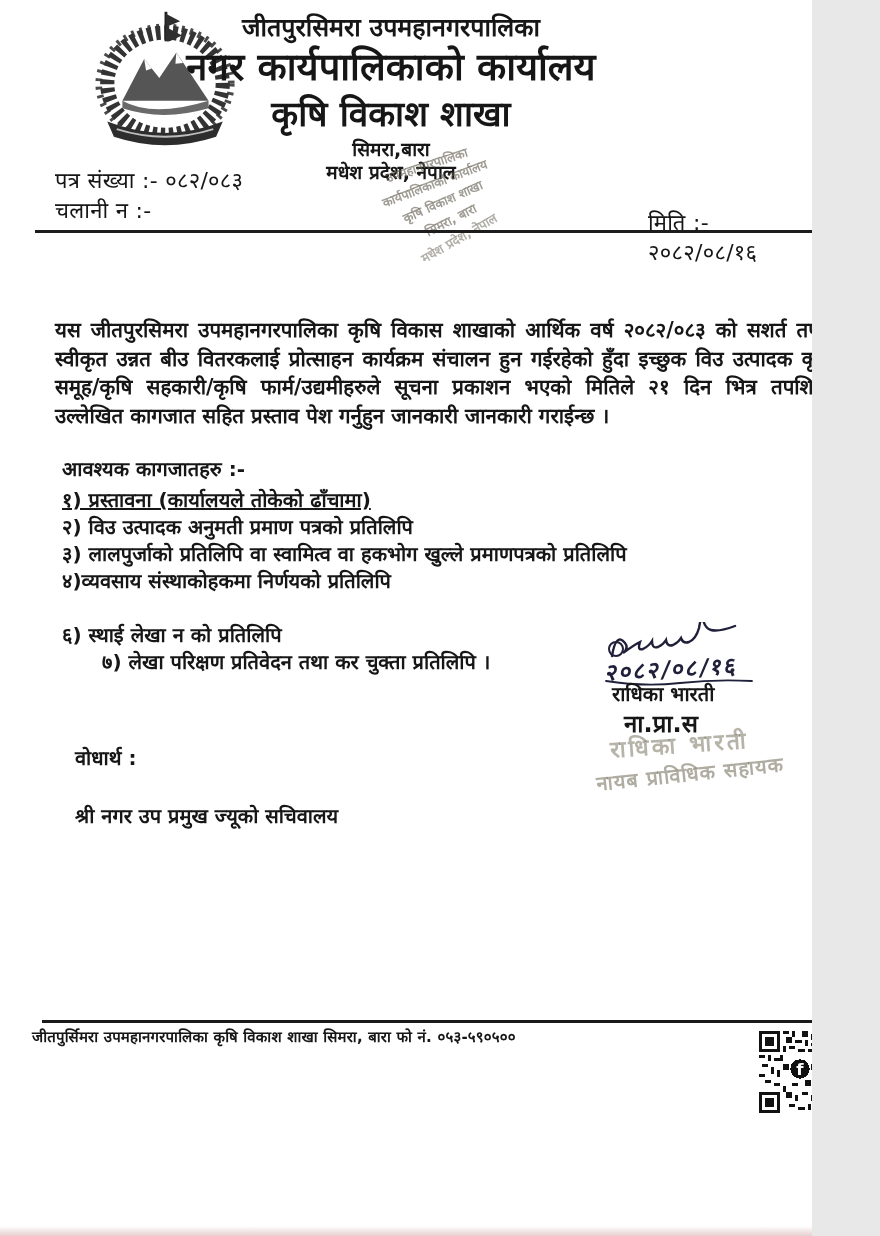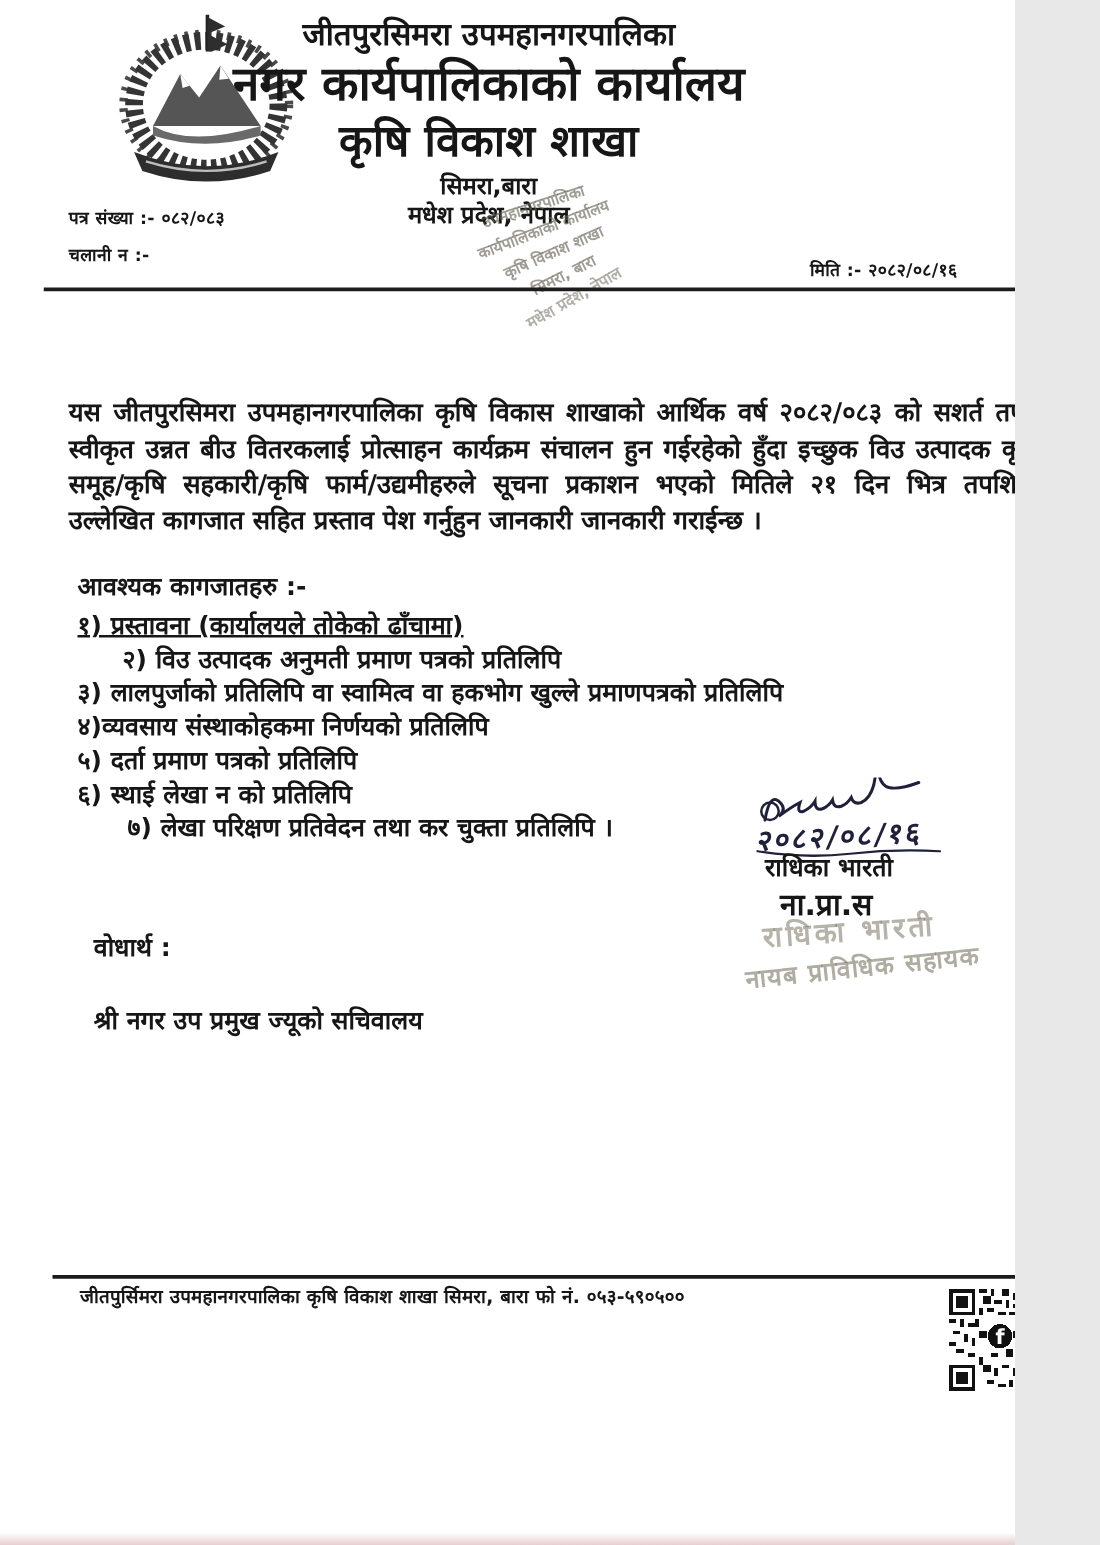--- a/index.html
+++ b/index.html
@@ -30,21 +30,21 @@
   }
   
   .emblem{position:absolute;left:84px;top:8px;width:162px;height:142px;}
   .head-text{position:absolute;left:0;right:30px;top:14px;text-align:center;line-height:1.15;}
   .org{font-size:25px;font-weight:700;}
   .office{font-size:38px;font-weight:700;margin-top:3px;}
   .branch{font-size:35px;font-weight:700;margin-top:5px;}
   .addr1{font-size:19px;font-weight:600;margin-top:4px;}
   .addr2{font-size:19px;font-weight:600;margin-top:1px;}
   
-  .meta{position:absolute;font-size:14px;font-weight:700;letter-spacing:.3px;}
+  .meta{position:absolute;font-size:22px;font-weight:400;letter-spacing:.3px;}
   .m-patra{left:55px;top:164px;}
   .m-chalani{left:55px;top:194px;}
   .m-miti{left:648px;top:186px;margin-top:20px;}
   
   .hstamp{
     position:absolute;left:338px;top:152px;width:210px;
     transform:rotate(-24deg);
     text-align:center;color:rgba(100,96,82,.62);
     font-size:12.5px;font-weight:600;line-height:1.6;
     z-index:1;
@@ -62,21 +62,21 @@
     text-align:center;font-size:21px;font-weight:700;z-index:2;
   }
   .body-par{
     position:absolute;left:55px;top:316px;width:790px;
     font-size:20.5px;font-weight:600;line-height:28.5px;
     text-align:justify;
   }
   
   .doc-head{position:absolute;left:62px;top:455px;font-size:20px;font-weight:700;}
   .doc-item{position:absolute;left:62px;font-size:20px;font-weight:600;white-space:nowrap;}
-  .di0{top:486px;text-decoration:underline;}.di1{top:513px;margin-left:36px;}.di2{top:540px;}.di3{top:567px;}
+  .di0{top:486px;text-decoration:underline;}.di1{top:513px;}.di2{top:540px;}.di3{top:567px;}
   .di4{top:594px;}.di5{top:621px;}.di6{top:648px;margin-left:40px;}
   
   .sig-svg{position:absolute;left:602px;top:622px;width:140px;height:44px;}
   .sig-date{
     position:absolute;left:606px;top:652px;
     font-size:23px;font-weight:600;color:#20203a;
     transform:rotate(-3deg) skewX(-10deg);letter-spacing:2px;
   }
   .sig-underline{position:absolute;left:604px;top:676px;width:150px;height:10px;}
   .sig-name{position:absolute;left:612px;top:680px;font-size:20px;font-weight:700;}
@@ -87,21 +87,21 @@
   }
   .nstamp2{
     position:absolute;left:596px;top:760px;font-size:20px;font-weight:700;
     color:rgba(122,116,98,.6);transform:rotate(-6deg);letter-spacing:1px;white-space:nowrap;
   }
   
   .cc-head{position:absolute;left:75px;top:744px;font-size:20px;font-weight:700;}
   .cc0{position:absolute;left:75px;top:775px;font-size:20px;font-weight:600;}
   .cc1{position:absolute;left:75px;top:802px;font-size:20px;font-weight:600;}
   
-  .foot-text{position:absolute;left:64px;top:1026px;font-size:15px;font-weight:700;letter-spacing:.2px;}
+  .foot-text{position:absolute;left:32px;top:1026px;font-size:15px;font-weight:700;letter-spacing:.2px;}
   .qr{position:absolute;left:756px;top:1028px;width:88px;height:88px;}
 </style>
 </head>
 <body>
 
 <div class="page">
 
   <div class="corner-shade"></div>
   <div class="edge-strip"></div>
   <div class="bottom-smudge"></div>
@@ -152,21 +152,20 @@
   <div class="rule-top"></div>
 
 
   <div class="body-par">यस जीतपुरसिमरा उपमहानगरपालिका कृषि विकास शाखाको आर्थिक वर्ष २०८२/०८३ को सशर्त तर्फको स्वीकृत उन्नत बीउ वितरकलाई प्रोत्साहन कार्यक्रम संचालन हुन गईरहेको हुँदा इच्छुक विउ उत्पादक कृषक समूह/कृषि सहकारी/कृषि फार्म/उद्यमीहरुले सूचना प्रकाशन भएको मितिले २१ दिन भित्र तपशिलमा उल्लेखित कागजात सहित प्रस्ताव पेश गर्नुहुन जानकारी जानकारी गराईन्छ ।</div>
 
   <div class="doc-head">आवश्यक कागजातहरु :-</div>
   <div class="doc-item di0">१) प्रस्तावना (कार्यालयले तोकेको ढाँचामा)</div>
   <div class="doc-item di1">२) विउ उत्पादक अनुमती प्रमाण पत्रको प्रतिलिपि</div>
   <div class="doc-item di2">३) लालपुर्जाको प्रतिलिपि वा स्वामित्व वा हकभोग खुल्ले प्रमाणपत्रको प्रतिलिपि</div>
   <div class="doc-item di3">४)व्यवसाय संस्थाकोहकमा निर्णयको प्रतिलिपि</div>
-  <div class="doc-item di4">५) दर्ता प्रमाण पत्रको प्रतिलिपि</div>
   <div class="doc-item di5">६) स्थाई लेखा न को प्रतिलिपि</div>
   <div class="doc-item di6">७) लेखा परिक्षण प्रतिवेदन तथा कर चुक्ता प्रतिलिपि ।</div>
 
   <svg class="sig-svg" viewBox="0 0 140 44">
     <path d="M10 34 q4 -24 13 -13 q4 5 -2 10 q11 -8 17 -11 q-3 9 3 7 q6 -3 9 -8 q0 8 6 6 q5 -2 8 -7 q1 7 7 5 q5 -2 8 -7 q2 6 8 4 q7 -3 10 -14 l3 -16 q1 16 9 18 q8 2 24 -4" fill="none" stroke="#20203a" stroke-width="2.4" stroke-linecap="round"></path>
     <circle cx="14" cy="27" r="7" fill="none" stroke="#20203a" stroke-width="2"></circle>
   </svg>
   <div class="sig-date">२०८२/०८/१६</div>
   <svg class="sig-underline" viewBox="0 0 150 10">
     <path d="M2 5 q38 6 74 2 t72 -2" fill="none" stroke="#20203a" stroke-width="1.8" stroke-linecap="round"></path>

